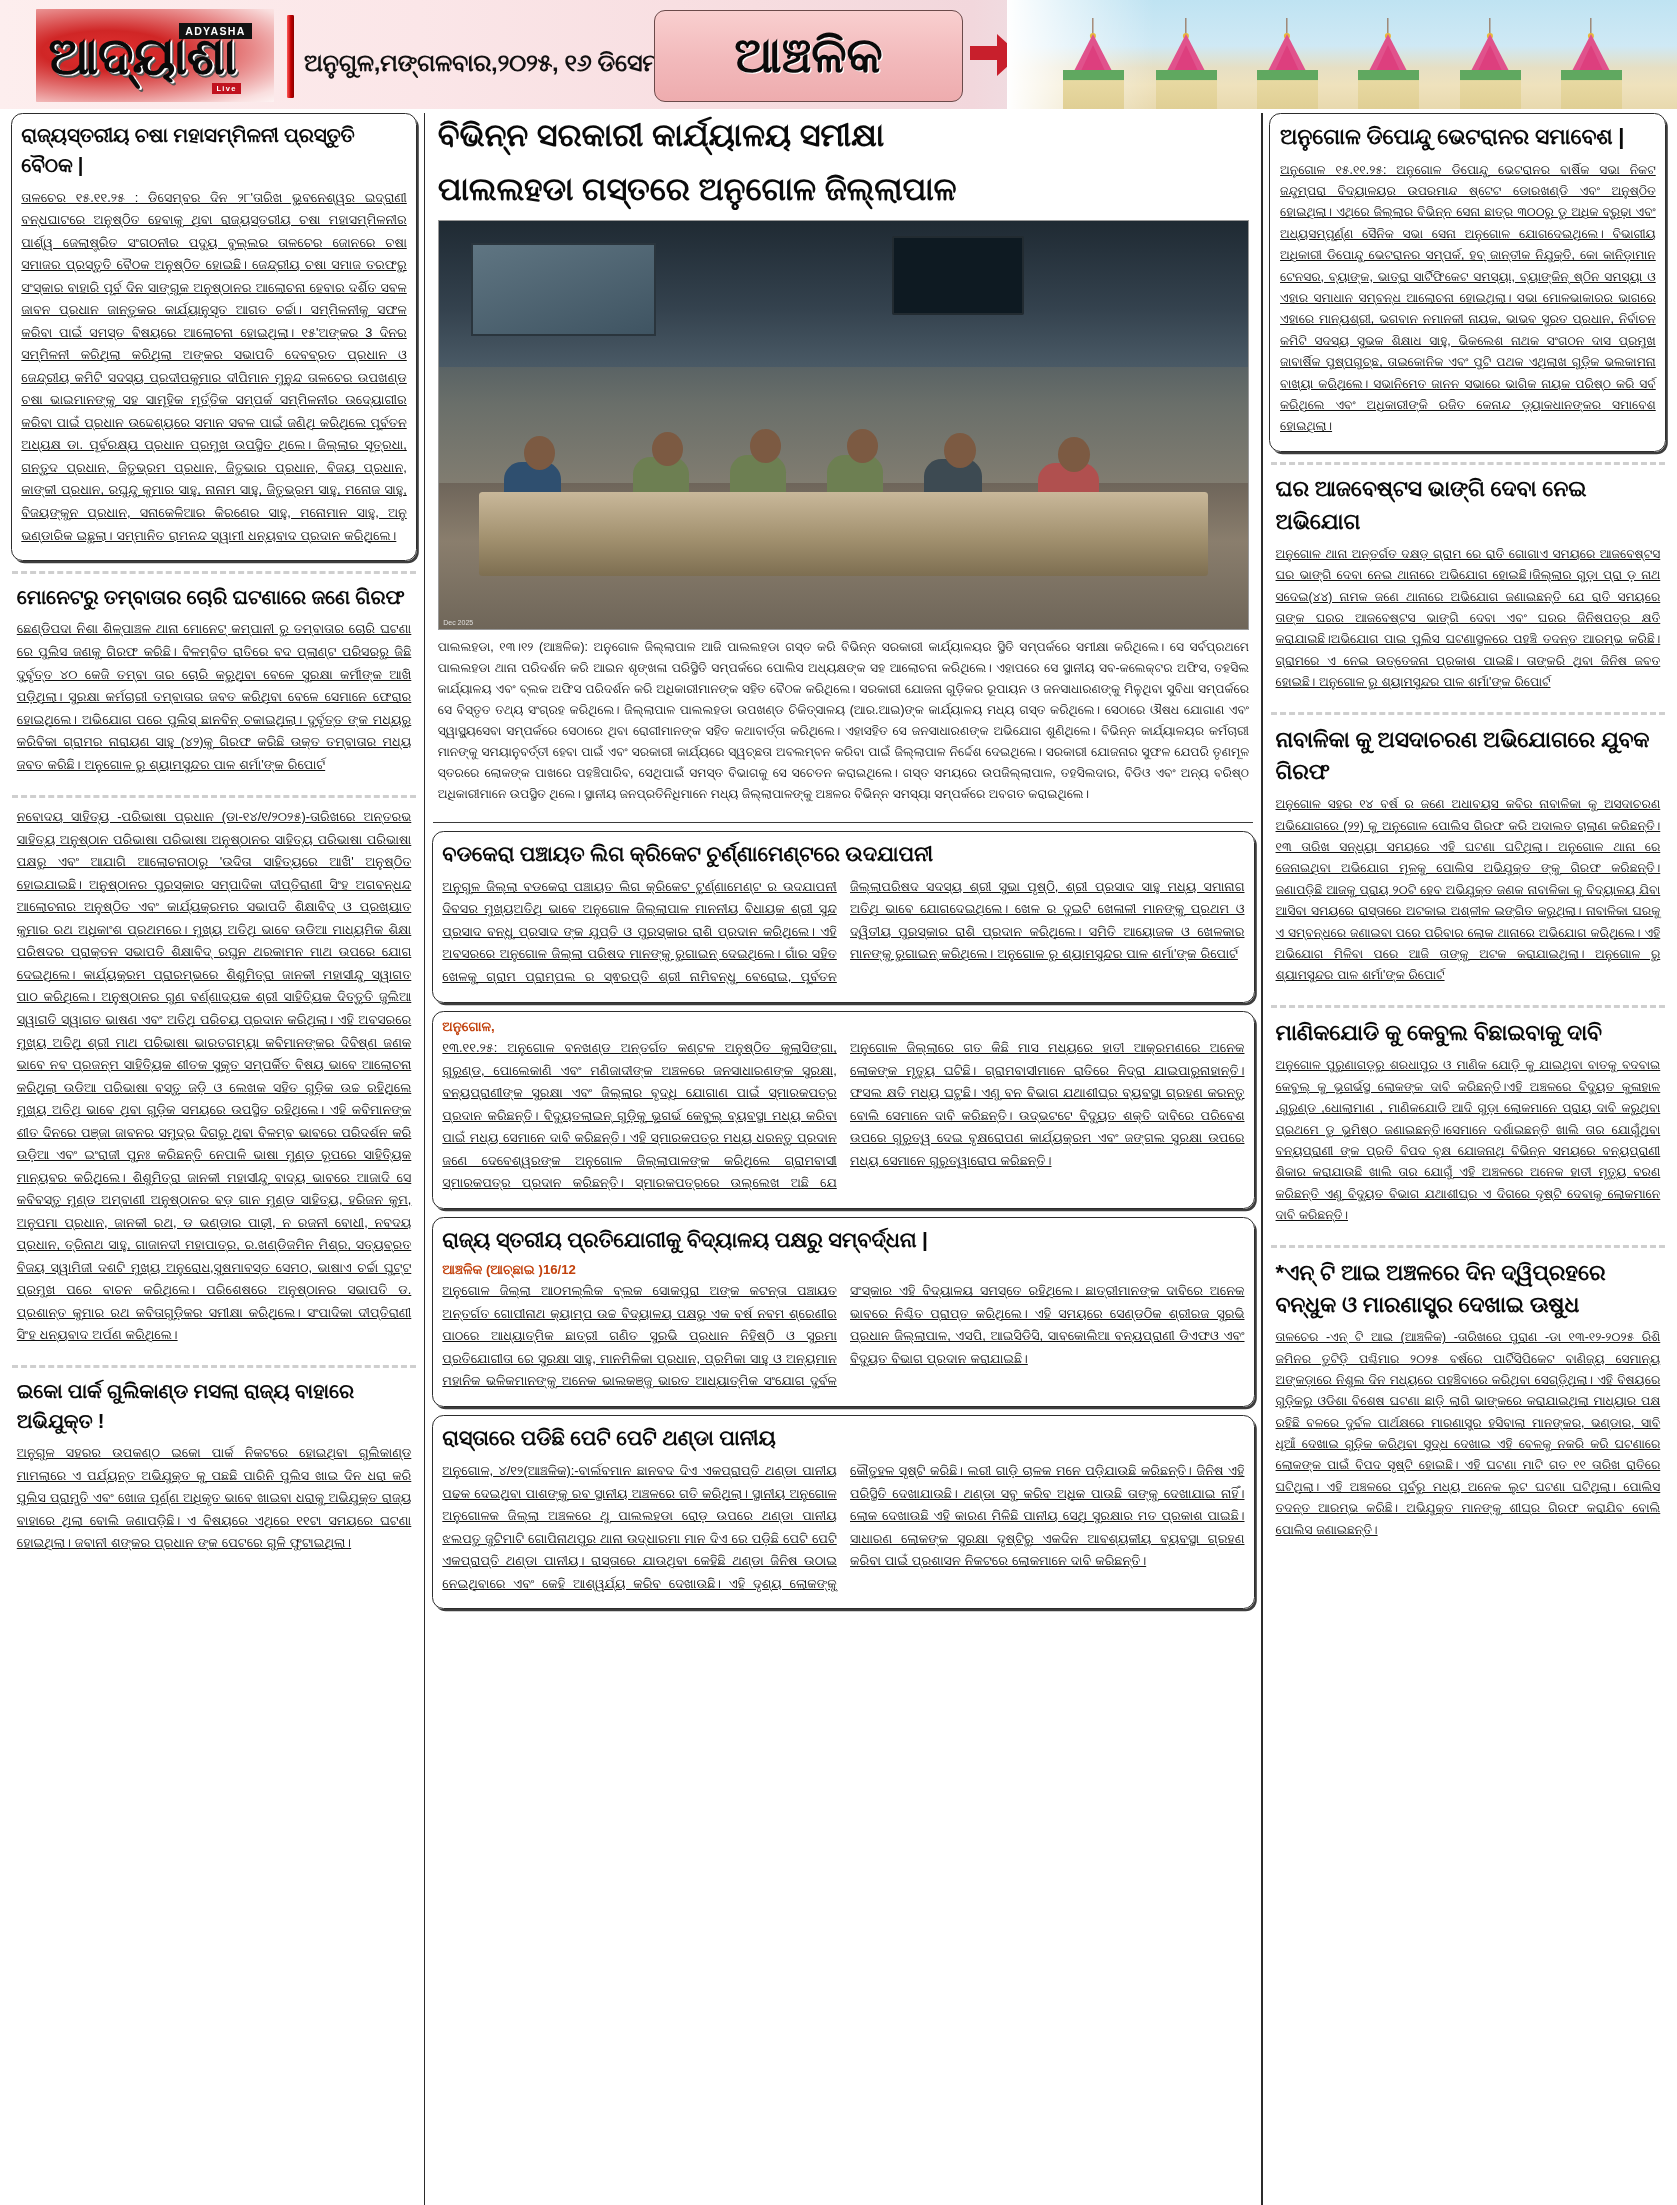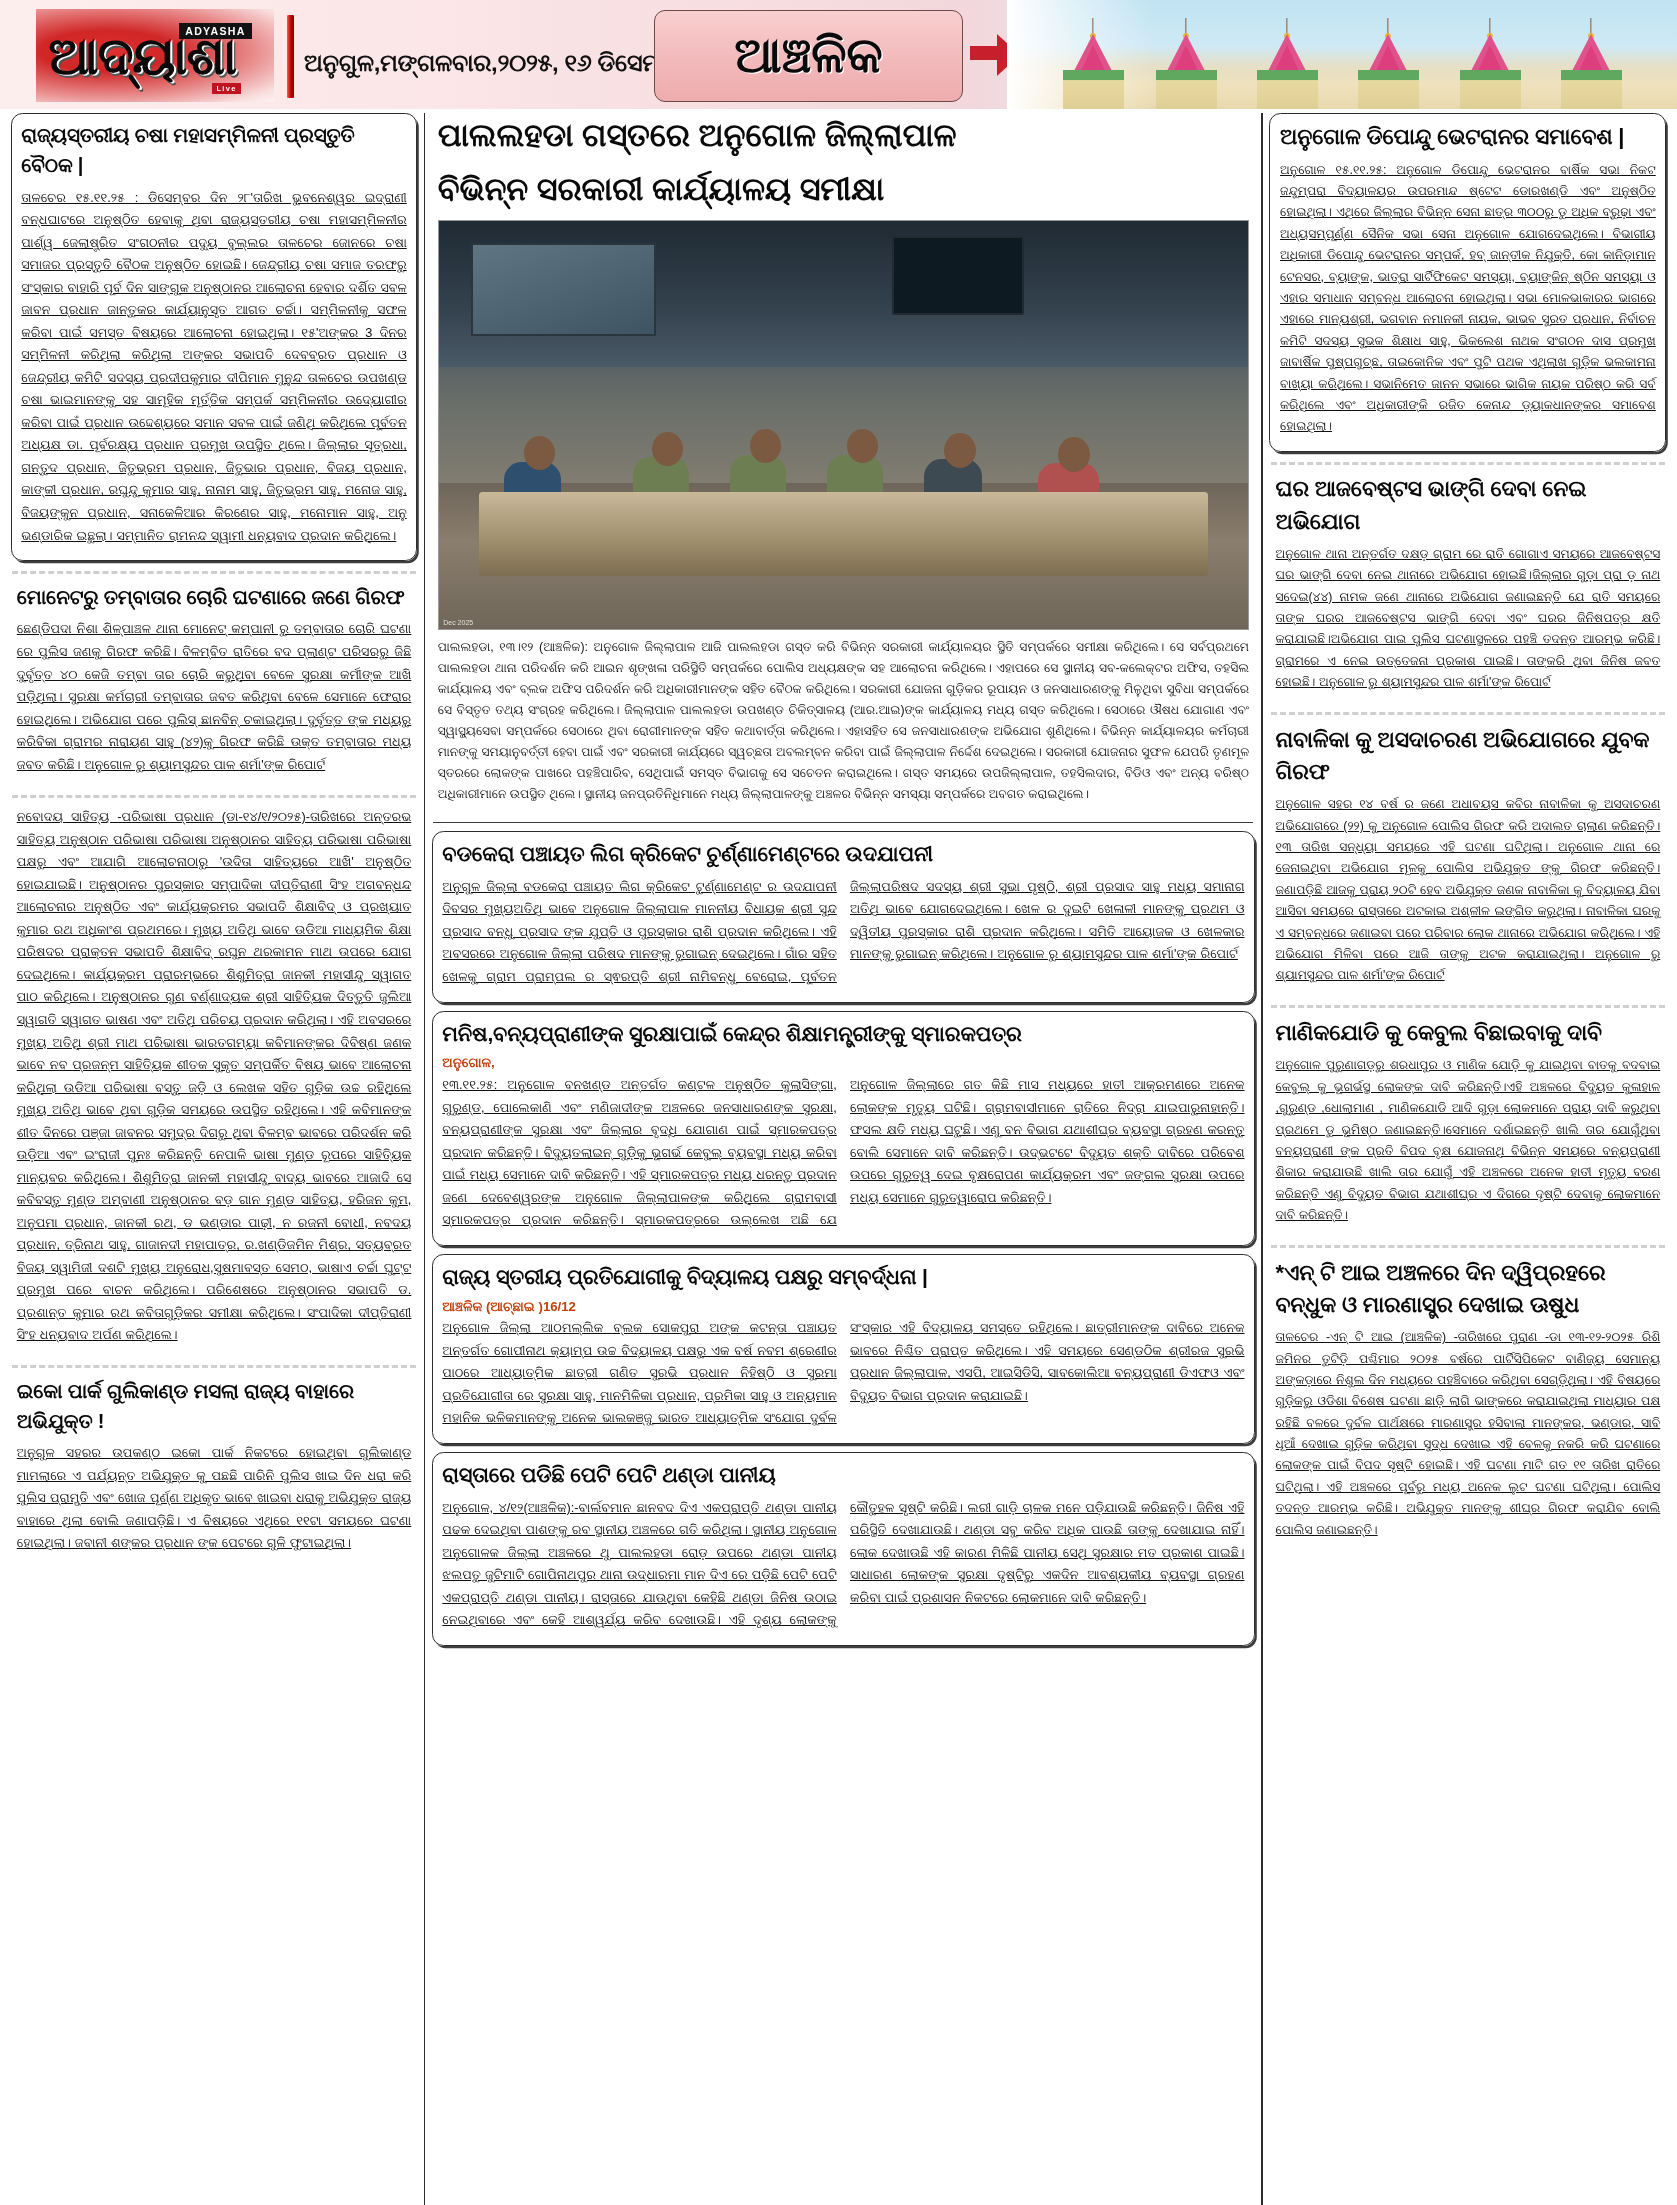--- a/index.html
+++ b/index.html
@@ -418,22 +418,22 @@
         <p class="body">ଅନୁଗୁଳ ସହରର ଉପକଣ୍ଠ ଇକୋ ପାର୍କ ନିକଟରେ ହୋଇଥିବା ଗୁଲିକାଣ୍ଡ ମାମଲାରେ ଏ ପର୍ଯ୍ୟନ୍ତ ଅଭିଯୁକ୍ତ କୁ ପଛଛି ପାରିନି ପୁଲିସ ଖାଇ ଦିନ ଧରା କରି ପୁଲିସ ପ୍ରାମ୍ପ୍ତି ଏବଂ ଖୋଜ ପୂର୍ଣ୍ଣ ଅଧିକୃତ ଭାବେ ଖାଇବା ଧରାକୁ ଅଭିଯୁକ୍ତ ରାଜ୍ୟ ବାହାରେ ଥିଲା ବୋଲି ଜଣାପଡ଼ିଛି। ଏ ବିଷୟରେ ଏଥିରେ ୧୧ଟା ସମୟରେ ଘଟଣା ହୋଇଥିଲା। ଜବାନୀ ଶଙ୍କର ପ୍ରଧାନ ଙ୍କ ପେଟରେ ଗୁଳି ଫୁଟାଇଥିଲା।</p>
       </div>
 
     </div>
 
     <div class="vrule"></div>
 
     <div class="col col-center">
 
       <div class="article">
+        <h2 class="headline big">ବିଭିନ୍ନ ସରକାରୀ କାର୍ଯ୍ୟାଳୟ ସମୀକ୍ଷା</h2>
         <h2 class="headline big">ପାଲଲହଡା ଗସ୍ତରେ ଅନୁଗୋଳ ଜିଲ୍ଲାପାଳ</h2>
-        <h2 class="headline big">ବିଭିନ୍ନ ସରକାରୀ କାର୍ଯ୍ୟାଳୟ ସମୀକ୍ଷା</h2>
 
         <div class="lead-photo">
           <div class="lp-wall"></div>
           <div class="lp-window"></div>
           <div class="lp-screen"></div>
           <div class="lp-floor"></div>
           <div class="lp-person" style="left:8%; width:57px; height:101px; background:#2f4f6f;"></div>
           <div class="lp-head" style="left:10.5%; bottom:159px; width:31px; height:34px;"></div>
           <div class="lp-person" style="left:24%; width:56px; height:106px; background:#6d7f52;"></div>
           <div class="lp-head" style="left:26.4%; bottom:163px; width:31px; height:34px;"></div>
@@ -453,21 +453,20 @@
       </div>
 
       <hr class="hr-solid">
 
       <div class="article boxed">
         <h2 class="headline center-sub">ବଡକେରା ପଞ୍ଚାୟତ ଲିଗ କ୍ରିକେଟ ଚୁର୍ଣ୍ଣାମେଣ୍ଟରେ ଉଦଯାପନୀ</h2>
         <p class="body two-col">ଅନୁଗୁଳ ଜିଲ୍ଲା ବଡକେରା ପଞ୍ଚାୟତ ଲିଗ କ୍ରିକେଟ ଟୁର୍ଣ୍ଣାମେଣ୍ଟ ର ଉଦଯାପନୀ ଦିବସର ମୁଖ୍ୟଅତିଥି ଭାବେ ଅନୁଗୋଳ ଜିଲ୍ଲାପାଳ ମାନନୀୟ ବିଧାୟକ ଶ୍ରୀ ସୁନ୍ଦ ପ୍ରସାଦ ବନ୍ଧୁ ପ୍ରସାଦ ଙ୍କ ଯୁପ୍ତି ଓ ପୁରସ୍କାର ରାଶି ପ୍ରଦାନ କରିଥିଲେ। ଏହି ଅବସରରେ ଅନୁଗୋଳ ଜିଲ୍ଲା ପରିଷଦ ମାନଙ୍କୁ ରୁଗାଇନ୍ ଦେଇଥିଲେ। ଗାଁର ସହିତ ଖେଳକୁ ଗ୍ରାମ ପ୍ରାମ୍ପଲ ର ସ୍ଵରପ୍ତି ଶ୍ରୀ ନାମିବନ୍ଧୁ ବେରୋଇ, ପୂର୍ବତନ ଜିଲ୍ଲାପରିଷଦ ସଦସ୍ୟ ଶ୍ରୀ ସୁଭା ପୃଷ୍ଠି, ଶ୍ରୀ ପ୍ରସାଦ ସାହୁ ମଧ୍ୟ ସମାନାଗ ଅତିଥି ଭାବେ ଯୋଗଦେଇଥିଲେ। ଖେଳ ର ଦୁଇଟି ଖେଳାଳୀ ମାନଙ୍କୁ ପ୍ରଥମ ଓ ଦ୍ୱିତୀୟ ପୁରସ୍କାର ରାଶି ପ୍ରଦାନ କରିଥିଲେ। ସମିତି ଆୟୋଜକ ଓ ଖେଳକାର ମାନଙ୍କୁ ରୁଗାଇନ୍ କରିଥିଲେ। ଅନୁଗୋଳ ରୁ ଶ୍ୟାମସୁନ୍ଦର ପାଳ ଶର୍ମା'ଙ୍କ ରିପୋର୍ଟ</p>
       </div>
 
       <div class="article boxed">
-        <h2 class="headline center-sub">ମନିଷ,ବନ୍ୟପ୍ରାଣୀଙ୍କ ସୁରକ୍ଷାପାଇଁ କେନ୍ଦ୍ର ଶିକ୍ଷାମନ୍ତ୍ରୀଙ୍କୁ ସ୍ମାରକପତ୍ର</h2>
         <div class="byline">ଅନୁଗୋଳ,</div>
         <p class="body two-col">୧୩.୧୧.୨୫: ଅନୁଗୋଳ ବନଖଣ୍ଡ ଅନ୍ତର୍ଗତ କଣ୍ଟଳ ଅନୁଷ୍ଠିତ କୁଲାସିଙ୍ଗା, ଗୁରୁଣ୍ଡ, ପୋଲେକାଣି ଏବଂ ମଣିଜାଦୀଙ୍କ ଅଞ୍ଚଳରେ ଜନସାଧାରଣଙ୍କ ସୁରକ୍ଷା, ବନ୍ୟପ୍ରାଣୀଙ୍କ ସୁରକ୍ଷା ଏବଂ ଜିଲ୍ଲାର ବୃଦ୍ଧି ଯୋଗାଣ ପାଇଁ ସ୍ମାରକପତ୍ର ପ୍ରଦାନ କରିଛନ୍ତି। ବିଦ୍ୟୁତଲାଇନ୍ ଗୁଡ଼ିକୁ ଭୂଗର୍ଭ କେବୁଲ୍ ବ୍ୟବସ୍ଥା ମଧ୍ୟ କରିବା ପାଇଁ ମଧ୍ୟ ସେମାନେ ଦାବି କରିଛନ୍ତି। ଏହି ସ୍ମାରକପତ୍ର ମଧ୍ୟ ଧରନ୍ତୁ ପ୍ରଦାନ ଜଣେ ଦେବେଶ୍ୱରଙ୍କ ଅନୁଗୋଳ ଜିଲ୍ଲାପାଳଙ୍କ କରିଥିଲେ ଗ୍ରାମବାସୀ ସ୍ମାରକପତ୍ର ପ୍ରଦାନ କରିଛନ୍ତି। ସ୍ମାରକପତ୍ରରେ ଉଲ୍ଲେଖ ଅଛି ଯେ ଅନୁଗୋଳ ଜିଲ୍ଲାରେ ଗତ କିଛି ମାସ ମଧ୍ୟରେ ହାତୀ ଆକ୍ରମଣରେ ଅନେକ ଲୋକଙ୍କ ମୃତ୍ୟୁ ଘଟିଛି। ଗ୍ରାମବାସୀମାନେ ରାତିରେ ନିଦ୍ରା ଯାଇପାରୁନାହାନ୍ତି। ଫସଲ କ୍ଷତି ମଧ୍ୟ ଘଟୁଛି। ଏଣୁ ବନ ବିଭାଗ ଯଥାଶୀଘ୍ର ବ୍ୟବସ୍ଥା ଗ୍ରହଣ କରନ୍ତୁ ବୋଲି ସେମାନେ ଦାବି କରିଛନ୍ତି। ଉଦ୍ଭଟଟେ ବିଦ୍ୟୁତ ଶକ୍ତି ଦାବିରେ ପରିବେଶ ଉପରେ ଗୁରୁତ୍ୱ ଦେଇ ବୃକ୍ଷରୋପଣ କାର୍ଯ୍ୟକ୍ରମ ଏବଂ ଜଙ୍ଗଲ ସୁରକ୍ଷା ଉପରେ ମଧ୍ୟ ସେମାନେ ଗୁରୁତ୍ୱାରୋପ କରିଛନ୍ତି।</p>
       </div>
 
       <div class="article boxed">
         <h2 class="headline center-sub">ରାଜ୍ୟ ସ୍ତରୀୟ ପ୍ରତିଯୋଗୀକୁ ବିଦ୍ୟାଳୟ ପକ୍ଷରୁ ସମ୍ବର୍ଦ୍ଧନା |</h2>
         <div class="byline">ଆଞ୍ଚଳିକ (ଆଚ୍ଛାଇ )16/12</div>
         <p class="body two-col">ଅନୁଗୋଳ ଜିଲ୍ଲା ଆଠମଲ୍ଲିକ ବ୍ଲକ ସୋକପୁରା ଅଙ୍କ କଟନ୍ତା ପଞ୍ଚାୟତ ଅନ୍ତର୍ଗତ ଗୋପୀନାଥ କ୍ୟାମ୍ପ ଉଚ୍ଚ ବିଦ୍ୟାଳୟ ପକ୍ଷରୁ ଏକ ବର୍ଷ ନବମ ଶ୍ରେଣୀର ପାଠରେ ଆଧ୍ୟାତ୍ମିକ ଛାତ୍ରୀ ଗଣିତ ସୁରଭି ପ୍ରଧାନ ନିହିଷ୍ଠି ଓ ସୁରମା ପ୍ରତିଯୋଗୀତା ରେ ସୁରକ୍ଷା ସାହୁ, ମାନମିଳିକା ପ୍ରଧାନ, ପ୍ରମିକା ସାହୁ ଓ ଅନ୍ୟମାନ ମହାନିକ ଭଳିକମାନଙ୍କୁ ଅନେକ ଭାଲକଞ୍ଜୁ ଭାରତ ଆଧ୍ୟାତ୍ମିକ ସଂଯୋଗ ଦୁର୍ବଳ ସଂସ୍କାର ଏହି ବିଦ୍ୟାଳୟ ସମସ୍ତେ ରହିଥିଲେ। ଛାତ୍ରୀମାନଙ୍କ ଦାବିରେ ଅନେକ ଭାବରେ ନିଶ୍ଚିତ ପ୍ରାପ୍ତ କରିଥିଲେ। ଏହି ସମୟରେ ସେଣ୍ଡଠିକ ଶ୍ରୀରଜ ସୁରଭି ପ୍ରଧାନ ଜିଲ୍ଲାପାଳ, ଏସପି, ଆଇସିଡିସି, ସାବକୋଲିଆ ବନ୍ୟପ୍ରାଣୀ ଡିଏଫଓ ଏବଂ ବିଦ୍ୟୁତ ବିଭାଗ ପ୍ରଦାନ କରାଯାଇଛି।</p>
       </div>
 

